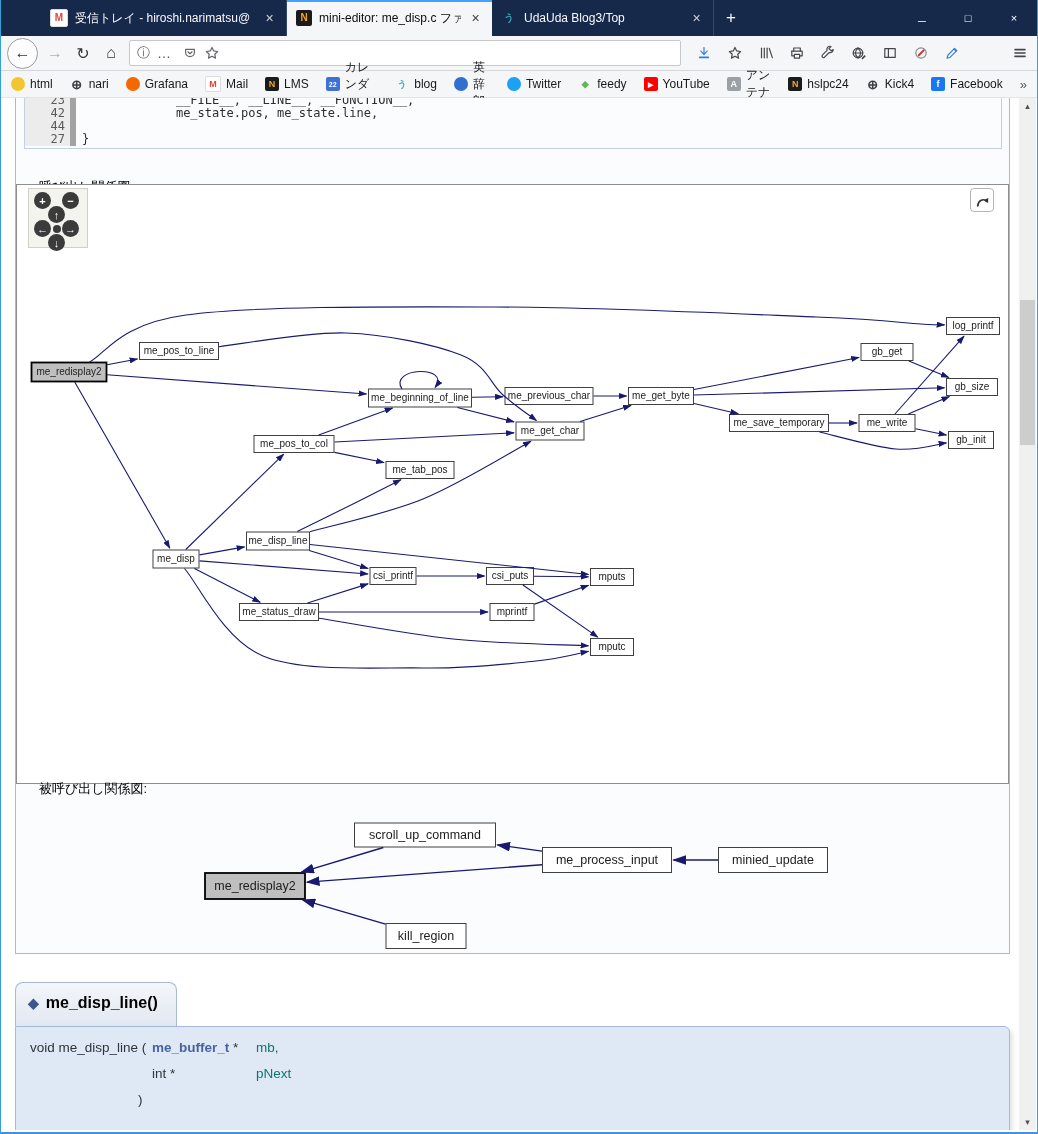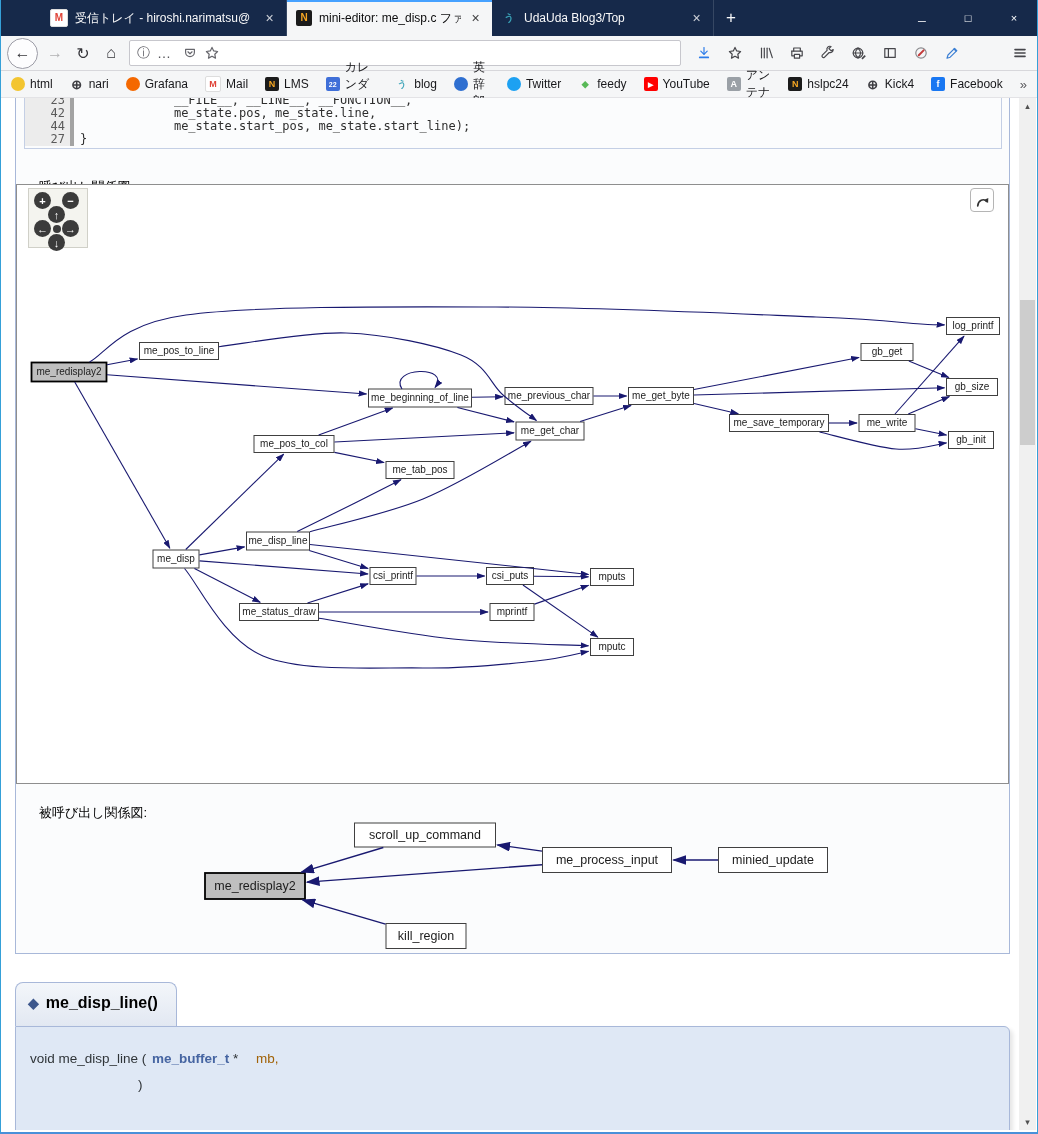--- a/index.html
+++ b/index.html
@@ -51,21 +51,21 @@
 
   
   .content{position:absolute;top:98px;bottom:2px;left:1px;right:18px;background:#fff;overflow:hidden}
   .memdoc-box{position:absolute;top:-10px;left:13px;width:995px;height:866px;background:#FBFCFD;
               border:1px solid #A8B8D9;border-top:none;box-sizing:border-box}
   .fragment{position:absolute;top:-6px;left:22px;width:978px;border:1px solid #C4CFE5;background:#FBFCFD;
             font-family:"DejaVu Sans Mono",monospace;font-size:12px;line-height:13px;padding:1px 0 2px;
             box-sizing:border-box}
   .cl{display:flex}
   .clno{width:40px;text-align:right;padding-right:5px;color:#5a5a5a;background:#ECECEC;
-        border-right:4px solid #a3a3a3;flex:none}
+        border-right:6px solid #a3a3a3;flex:none}
   .clcode{white-space:pre;padding-left:6px;color:#2e2e2e}
   .clcode .codelink{color:#4665A2}
   .graphlabel{position:absolute;left:21px;margin:16px;font-size:13px;color:#000}
   .graphframe{position:absolute;left:14px;top:86px;width:993px;height:600px;background:#fff;
               border:1px solid #8e8e8e;box-sizing:border-box}
   .graphframe svg.gsvg{position:absolute;left:0;top:0}
   .zoompanel{position:absolute;left:11px;top:3px;width:60px;height:60px;background:#f4f4ef;
              border:1px solid #d0d0c8;box-sizing:border-box}
   .zbtn{position:absolute;width:17px;height:17px;border-radius:50%;background:#3b3b3b;color:#fff;
         display:flex;align-items:center;justify-content:center;font-size:11px;font-weight:bold;cursor:pointer}
@@ -76,25 +76,25 @@
 
   
   .memtitle{position:absolute;left:13px;top:884px;height:44px;box-sizing:border-box;
             border:1px solid #A8B8D9;border-bottom:none;border-radius:8px 8px 0 0;
             background:linear-gradient(#f3f6fa,#e2e8f2);padding:11px 18px 0 12px;
             font-size:16px;font-weight:bold;color:#000;display:inline-flex;gap:7px;align-items:baseline}
   .memtitle .diamond{color:#3D578C;font-size:14px}
   .memproto{position:absolute;left:13px;top:928px;width:995px;height:240px;box-sizing:border-box;
             border:1px solid #A8B8D9;border-radius:0 6px 0 0;background:#dfe8f5;
             box-shadow:3px 3px 4px rgba(0,0,0,.10);padding:13px 8px}
-  .sigrow{display:flex;align-items:flex-end;height:26px;font-size:13.5px;color:#2f3438}
+  .sigrow{display:flex;align-items:flex-start;height:26px;font-size:13.5px;color:#2f3438}
   .sc1{width:122px;padding-left:6px;flex:none;white-space:pre}
   .sc2{width:104px;flex:none}
   .typelink{font-weight:bold;color:#4665A2}
-  .pname{color:#a16207}
+  .pname{color:#0f766e}
   .sigclose .sc1{padding-left:114px}
 
   
   .scrollbar{position:absolute;top:98px;bottom:2px;right:1px;width:17px;background:#f0f0f0}
   .sb-arr{position:absolute;left:0;right:0;text-align:center;color:#505050;font-size:9px;line-height:14px}
   .sb-thumb{position:absolute;top:202px;left:1px;right:1px;height:145px;background:#cdcdcd}
 </style>
 </head>
 <body>
 
@@ -291,21 +291,20 @@
         <div class="cl">
           <span class="clno">23</span>
           <span class="clcode"><span>             </span><span>__FILE__, __LINE__, __FUNCTION__,</span></span>
         </div>
         <div class="cl">
           <span class="clno">42</span>
           <span class="clcode"><span>             </span><span>me_state.pos, me_state.line,</span></span>
         </div>
         <div class="cl">
           <span class="clno">44</span>
-          <span class="clcode"><span>             </span><span>me_state.start_pos, me_state.start_line);</span></span>
         </div>
         <div class="cl">
           <span class="clno">27</span>
           <span class="clcode"><span></span><span>}</span></span>
         </div>
       </div>
 
     <p class="graphlabel" style="top:64px">呼び出し関係図:</p>
 
     <div class="graphframe">
@@ -452,21 +451,21 @@
           <div class="zbtn" style="left: 19px; top: 45px;">↓</div>
         </div>
       <div class="gtoggle" id="gtoggle">
           <svg width="18" height="18" viewBox="0 0 16 16">
             <path d="M4.2 13.2C4.6 8 9.4 6.4 12 9.2" fill="none" stroke="#333" stroke-width="1.5" stroke-linecap="round" stroke-linejoin="round"></path>
             <path d="M13.4 10.6 13.6 6.2 9.6 8z" fill="#333"></path>
           </svg>
         </div>
     </div>
 
-    <p class="graphlabel" style="top:690px">被呼び出し関係図:</p>
+    <p class="graphlabel" style="top:666px">被呼び出し関係図:</p>
 
     <svg class="callersvg" id="callergraph" width="993" height="140" viewBox="0 0 993 140">
         <defs>
           <marker id="callergraph-arrow" viewBox="0 0 10 7" refX="9" refY="3.5" markerWidth="10" markerHeight="7" orient="auto">
             <path d="M0,0 L10,3.5 L0,7 z" fill="#191970"></path>
           </marker>
         </defs>
         <g>
           <rect x="338.5" y="5" width="141" height="24" fill="#ffffff" stroke="#404040" stroke-width="1"></rect>
           <text x="409" y="21.25" text-anchor="middle" font-size="12.5" font-family="&quot;Liberation Sans&quot;, sans-serif" fill="#1c1c1c">scroll_up_command</text>
@@ -498,20 +497,25 @@
       <span class="diamond">◆</span>
       <span>me_disp_line()</span>
     </div>
 
     <div class="memproto">
       <div class="sigrow">
         <span class="sc1">void me_disp_line (</span>
         <span class="sc2"><span class="typelink">me_buffer_t</span><span> *</span></span>
         <span class="pname">mb,</span>
       </div>
+      <div class="sigrow">
+        <span class="sc1"></span>
+        <span class="sc2"><span>int *</span></span>
+        <span class="pname">pNext</span>
+      </div>
       <div class="sigrow sigclose">
         <span class="sc1">)</span>
       </div>
     </div>
   </div>
 
   <div class="scrollbar">
     <div class="sb-arr" style="top:1px">▴</div>
     <div class="sb-thumb"></div>
     <div class="sb-arr" style="bottom:1px">▾</div>

